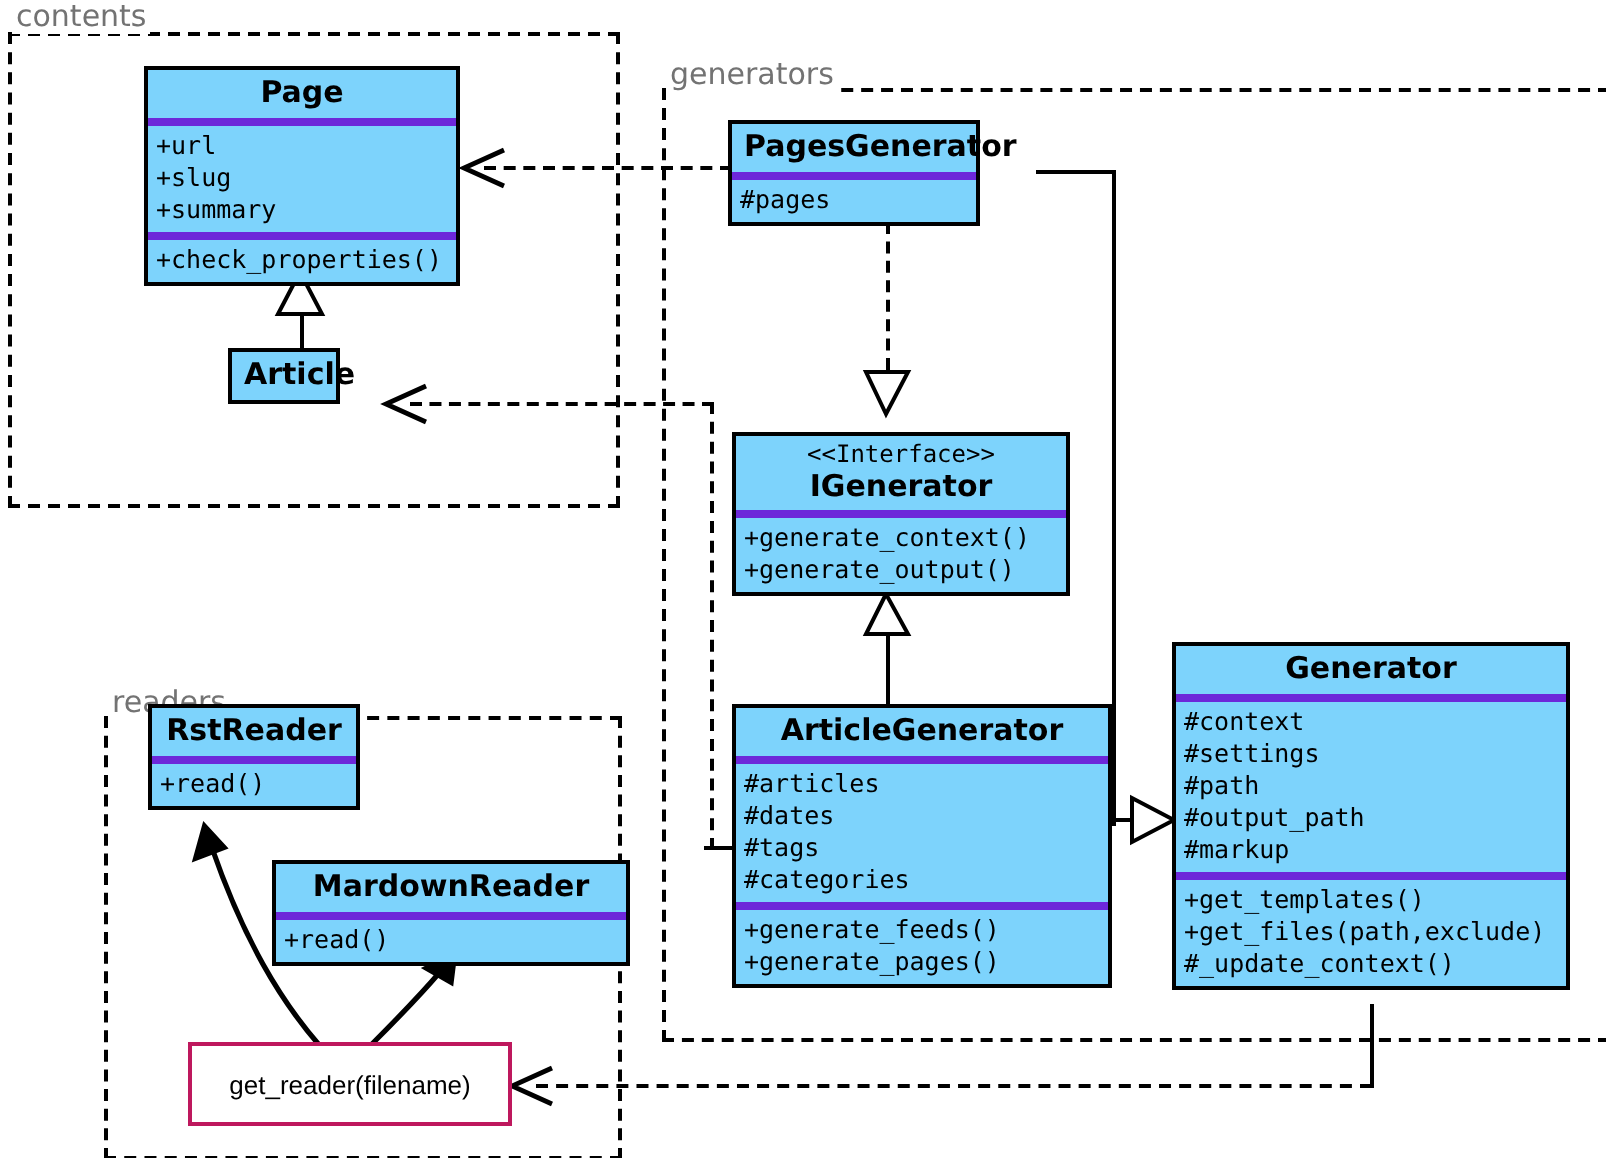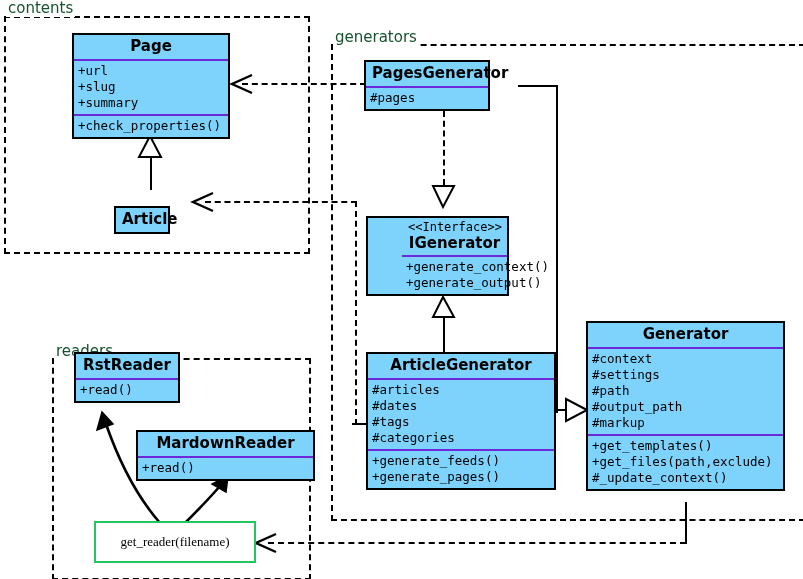--- a/index.html
+++ b/index.html
@@ -1,35 +1,35 @@
 <!DOCTYPE html>
 <html><head>
 <meta charset="utf-8">
 <style>
   html,body{margin:0;padding:0;background:#ffffff;}
   body{width:803px;height:579px;font-family:"DejaVu Sans",sans-serif;}
   #canvas{position:relative;width:803px;height:579px;overflow:hidden;background:#fff;}
 
   
   .pkg{position:absolute;border:2px dashed #000;}
-  .pkg-label{position:absolute;font-family:"DejaVu Sans",sans-serif;font-size:15px;color:#14532d;
+  .pkg-label{position:absolute;font-family:"DejaVu Sans",sans-serif;font-size:15px;color:#737373;
              background:#fff;padding:0 2px;white-space:nowrap;}
 
   
   .cls{position:absolute;border:2px solid #000;background:#7dd3fc;box-sizing:border-box;}
   .cls-name{font-weight:bold;font-size:15px;text-align:center;padding:3px 6px 4px 6px;
             font-family:"DejaVu Sans",sans-serif;color:#000;line-height:1.15;}
   .cls-stereo{font-weight:normal;font-size:12px;text-align:center;
               font-family:"DejaVu Sans Mono",monospace;color:#000;line-height:1.15;}
-  .cls-sec{border-top:2px solid #6d28d9;padding:2px 4px 3px 4px;}
+  .cls-sec{border-top:4px solid #6d28d9;padding:2px 4px 3px 4px;}
   .cls-sec div{font-family:"DejaVu Sans Mono",monospace;font-size:12.5px;color:#000;
                line-height:16px;white-space:pre;}
-  .plain-box{position:absolute;border:2px solid #22c55e;background:#fff;box-sizing:border-box;
+  .plain-box{position:absolute;border:2px solid #be185d;background:#fff;box-sizing:border-box;
              display:flex;align-items:center;justify-content:center;
-             font-family:Liberation Serif, serif;font-size:13px;color:#000;}
+             font-family:Liberation Sans, sans-serif;font-size:13px;color:#000;}
 
   
   .ln{position:absolute;background:#000;}
   .hline{height:2px;}
   .vline{width:2px;}
   .dash-h{position:absolute;height:0;border-top:2px dashed #000;}
   .dash-v{position:absolute;width:0;border-left:2px dashed #000;}
   svg.ov{position:absolute;left:0;top:0;width:803px;height:579px;pointer-events:none;}
 </style>
 </head>
@@ -95,32 +95,32 @@
     <div class="cls-sec">
       <div>+url</div>
       <div>+slug</div>
       <div>+summary</div>
     </div>
     <div class="cls-sec">
       <div>+check_properties()</div>
     </div>
   </div>
 
-  <div class="cls" style="left:114px;top:206px;width:56px;">
+  <div class="cls" style="left:114px;top:174px;width:56px;">
     <div class="cls-name">Article</div>
   </div>
 
   <div class="cls" style="left:364px;top:60px;width:126px;">
     <div class="cls-name">PagesGenerator</div>
     <div class="cls-sec">
       <div>#pages</div>
     </div>
   </div>
 
-  <div class="cls" style="left:366px;top:216px;width:143px;padding-left:34px;">
+  <div class="cls" style="left:366px;top:216px;width:169px;">
     <div class="cls-name" style="padding-bottom:3px;">
       <div class="cls-stereo">&lt;&lt;Interface&gt;&gt;</div>
       <div>IGenerator</div>
     </div>
     <div class="cls-sec">
       <div>+generate_context()</div>
       <div>+generate_output()</div>
     </div>
   </div>
 

